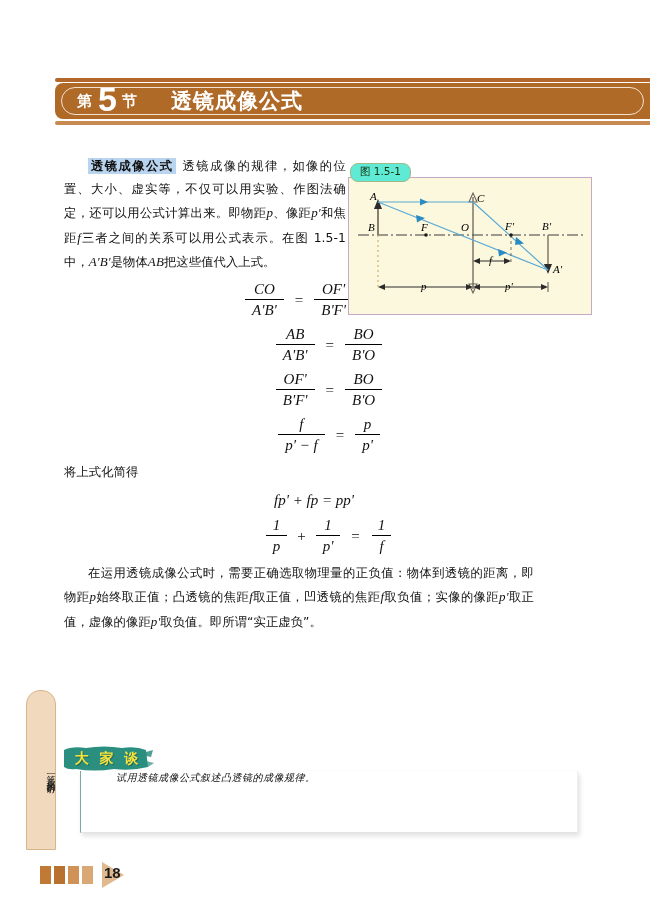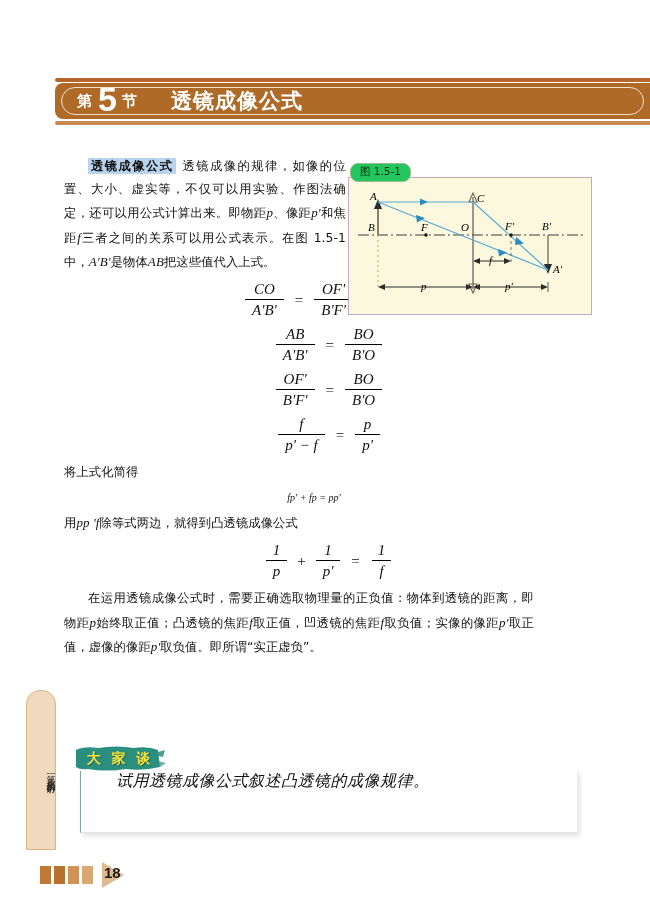--- a/index.html
+++ b/index.html
@@ -209,39 +209,39 @@
     margin: 0 4px;
     vertical-align: middle;
   }
   .frac .num { padding: 0 7px 1px 7px; }
   .frac .den { padding: 2px 7px 0 7px; border-top: 1.2px solid #000; }
   .eqs { margin: 0 7px; font-style: normal; }
   .plus { margin: 0 6px; font-style: normal; }
   .inline-formula {
     font-family: "Liberation Serif", serif;
     font-style: italic;
-    font-size: 10px;
+    font-size: 15px;
     text-align: center;
     margin: 8px 0;
     padding-left: 30px;
   }
 
   
   .figure {
     position: absolute;
     left: 348px;
     top: 163px;
     width: 244px;
     height: 152px;
   }
   .fig-label {
     position: absolute;
     left: 2px;
     top: 0px;
-    background: #22c55e;
+    background: #5eead4;
     border: 1px solid #9fba86;
     border-radius: 8px;
     padding: 1px 9px 2px 9px;
     font-family: "DejaVu Sans", sans-serif;
     font-size: 10.5px;
     color: #17310c;
     z-index: 3;
     white-space: nowrap;
   }
   .fig-box {
@@ -258,21 +258,21 @@
 
   
   .disc {
     position: absolute;
     left: 58px;
     top: 745px;
     width: 520px;
   }
   .disc-badge {
     position: absolute;
-    left: 16px;
+    left: 4px;
     top: 0;
     width: 92px;
     height: 28px;
     z-index: 3;
   }
   .disc-badge-text {
     position: absolute;
     left: 0; top: 0;
     width: 92px; height: 28px;
     display: flex;
@@ -296,21 +296,21 @@
     border-bottom: 1px solid #e3e3e3;
     border-right: 1px solid #efefef;
     box-shadow: 2px 3px 5px rgba(0,0,0,0.12);
     box-sizing: border-box;
   }
   .disc-text {
     position: absolute;
     left: 58px;
     top: 26px;
     font-family: "DejaVu Serif", serif;
-    font-size: 16px;
+    font-size: 10px;
     font-style: italic;
     color: #111;
     letter-spacing: 0.5px;
     text-align: center;
   }
 </style>
 </head>
 <body>
 
 <div class="banner">
@@ -387,21 +387,20 @@
     <span class="frac">
       <span class="num">p</span>
       <span class="den">p'</span>
     </span>
   </div>
 
   <p class="para">将上式化简得</p>
 
   <div class="inline-formula">fp' + fp = pp'</div>
 
-  <p class="para"><span>用</span><em>pp '</em><em>f</em><span>除等式两边，就得到凸透镜成像公式</span></p>
 
   <div class="formula center-right">
     <span class="frac">
       <span class="num">1</span>
       <span class="den">p</span>
     </span>
     <span class="plus">+</span>
     <span class="frac">
       <span class="num">1</span>
       <span class="den">p'</span>

